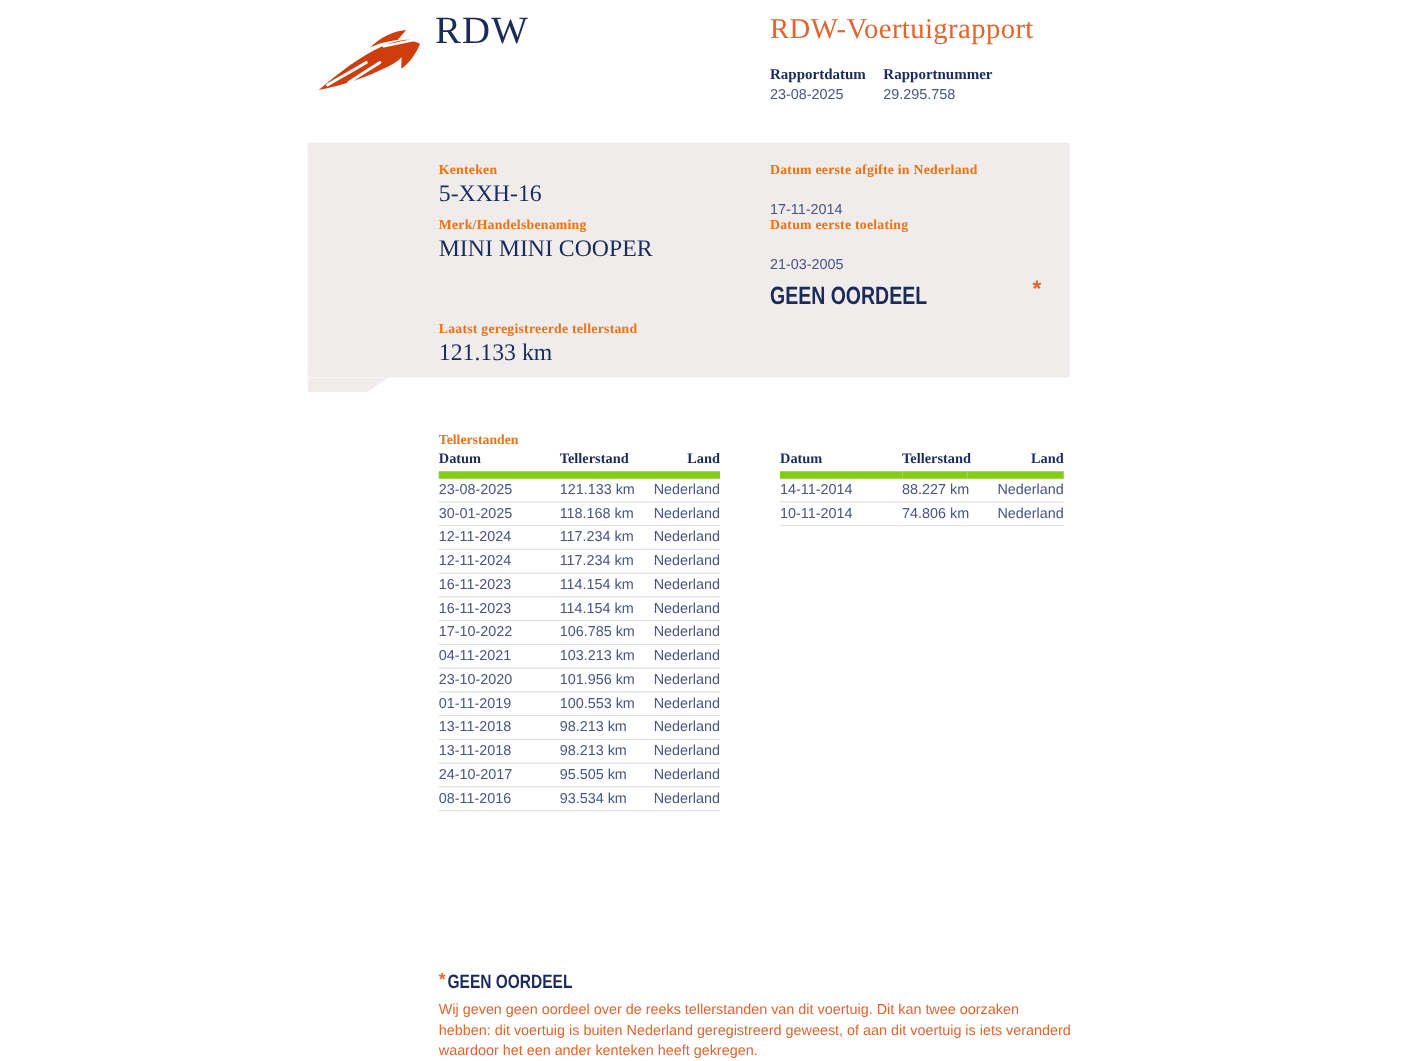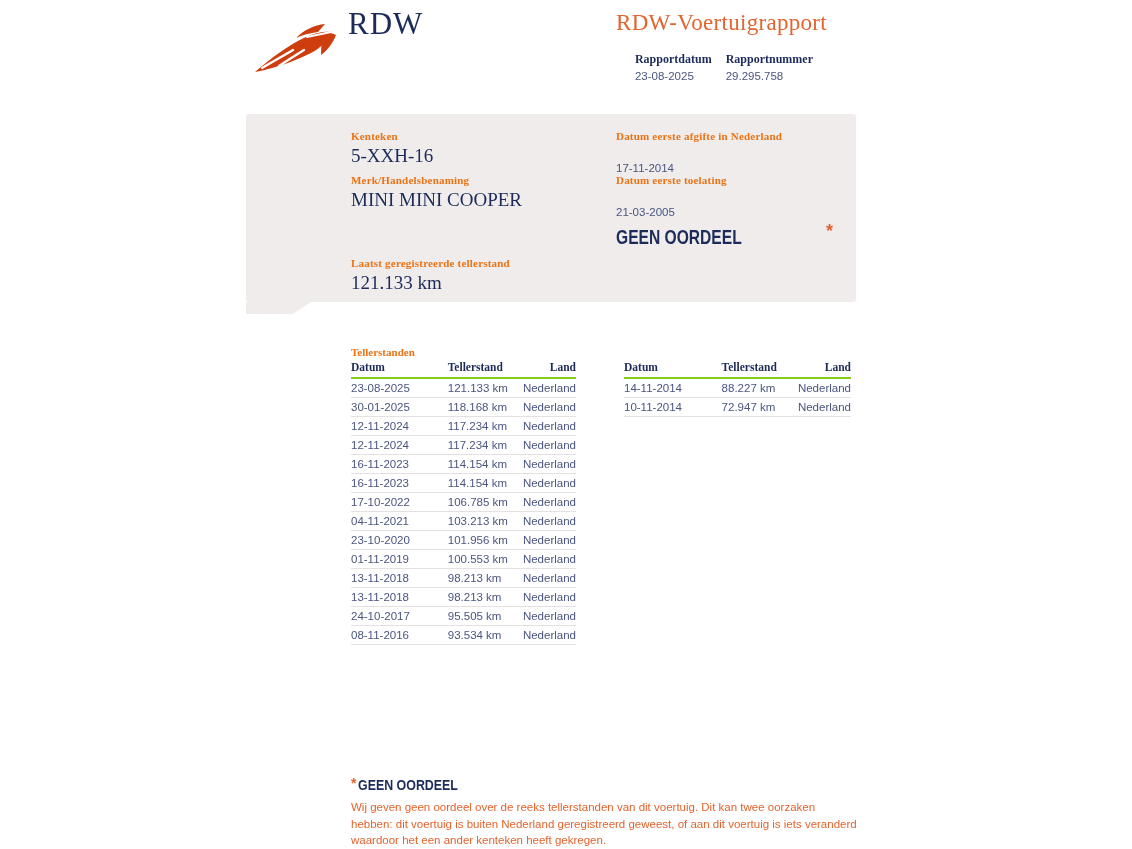--- a/index.html
+++ b/index.html
@@ -12,21 +12,21 @@
   .brand{
     position:absolute;left:348px;top:6px;
     font-family:"Liberation Serif",serif;font-size:31px;letter-spacing:1px;
     color:#1C2B5A;
   }
   .report-head{position:absolute;left:616px;top:10px;}
   .report-title{
     font-family:"Liberation Serif",serif;font-size:23px;font-weight:500;
     color:#E2642E;letter-spacing:.3px;
   }
-  .meta{display:flex;margin-top:16px;justify-content:flex-end;}
+  .meta{display:flex;margin-top:16px;}
   .meta-col{margin-right:14px;min-width:74px;}
   .meta-label{
     font-family:"Liberation Serif",serif;font-weight:bold;font-size:12px;color:#1C2B5A;
   }
   .meta-value{margin-top:3px;font-size:11.5px;color:#4A5580;}
   
   .card{
     position:absolute;left:246px;top:114px;width:610px;height:188px;
     background:#EFECEB;border-radius:3px;
   }
@@ -60,21 +60,21 @@
   
   .section-label{
     position:absolute;left:351px;top:346px;
     font-family:"Liberation Serif",serif;font-weight:bold;font-size:11px;color:#ED7214;
   }
   .meter-table{border-collapse:collapse;table-layout:fixed;position:absolute;top:361px;}
   .meter-table.left{left:351px;width:225px;}
   .meter-table.right{left:624px;width:227px;}
   .meter-table th{
     font-family:"Liberation Serif",serif;font-weight:bold;font-size:11.5px;color:#1C2B5A;
-    padding:0 0 4px 0;border-bottom:2px solid #84cc16;
+    padding:0 0 4px 0;border-bottom:6px solid #84cc16;
   }
   .meter-table td{
     font-size:11.5px;color:#4A5580;line-height:13px;
     padding:3px 0 2px 0;border-bottom:1px solid #E4E1E0;white-space:nowrap;
   }
   .col-date{width:43%;text-align:left;}
   .col-value{width:23%;text-align:right;}
   .col-country{width:34%;text-align:right;}
   
   .footnote{position:absolute;left:351px;top:775px;width:508px;}
@@ -245,21 +245,21 @@
       </tr>
     </thead>
     <tbody>
         <tr>
           <td class="col-date">14-11-2014</td>
           <td class="col-value">88.227 km</td>
           <td class="col-country">Nederland</td>
         </tr>
         <tr>
           <td class="col-date">10-11-2014</td>
-          <td class="col-value">72.947 km</td>
+          <td class="col-value">74.806 km</td>
           <td class="col-country">Nederland</td>
         </tr>
       </tbody>
   </table>
 
   <div class="footnote">
     <div class="footnote-head">
       <span class="footnote-star">*</span><span class="footnote-title">GEEN OORDEEL</span>
     </div>
     <div class="footnote-text">Wij geven geen oordeel over de reeks tellerstanden van dit voertuig. Dit kan twee oorzaken hebben: dit voertuig is buiten Nederland geregistreerd geweest, of aan dit voertuig is iets veranderd waardoor het een ander kenteken heeft gekregen.</div>

